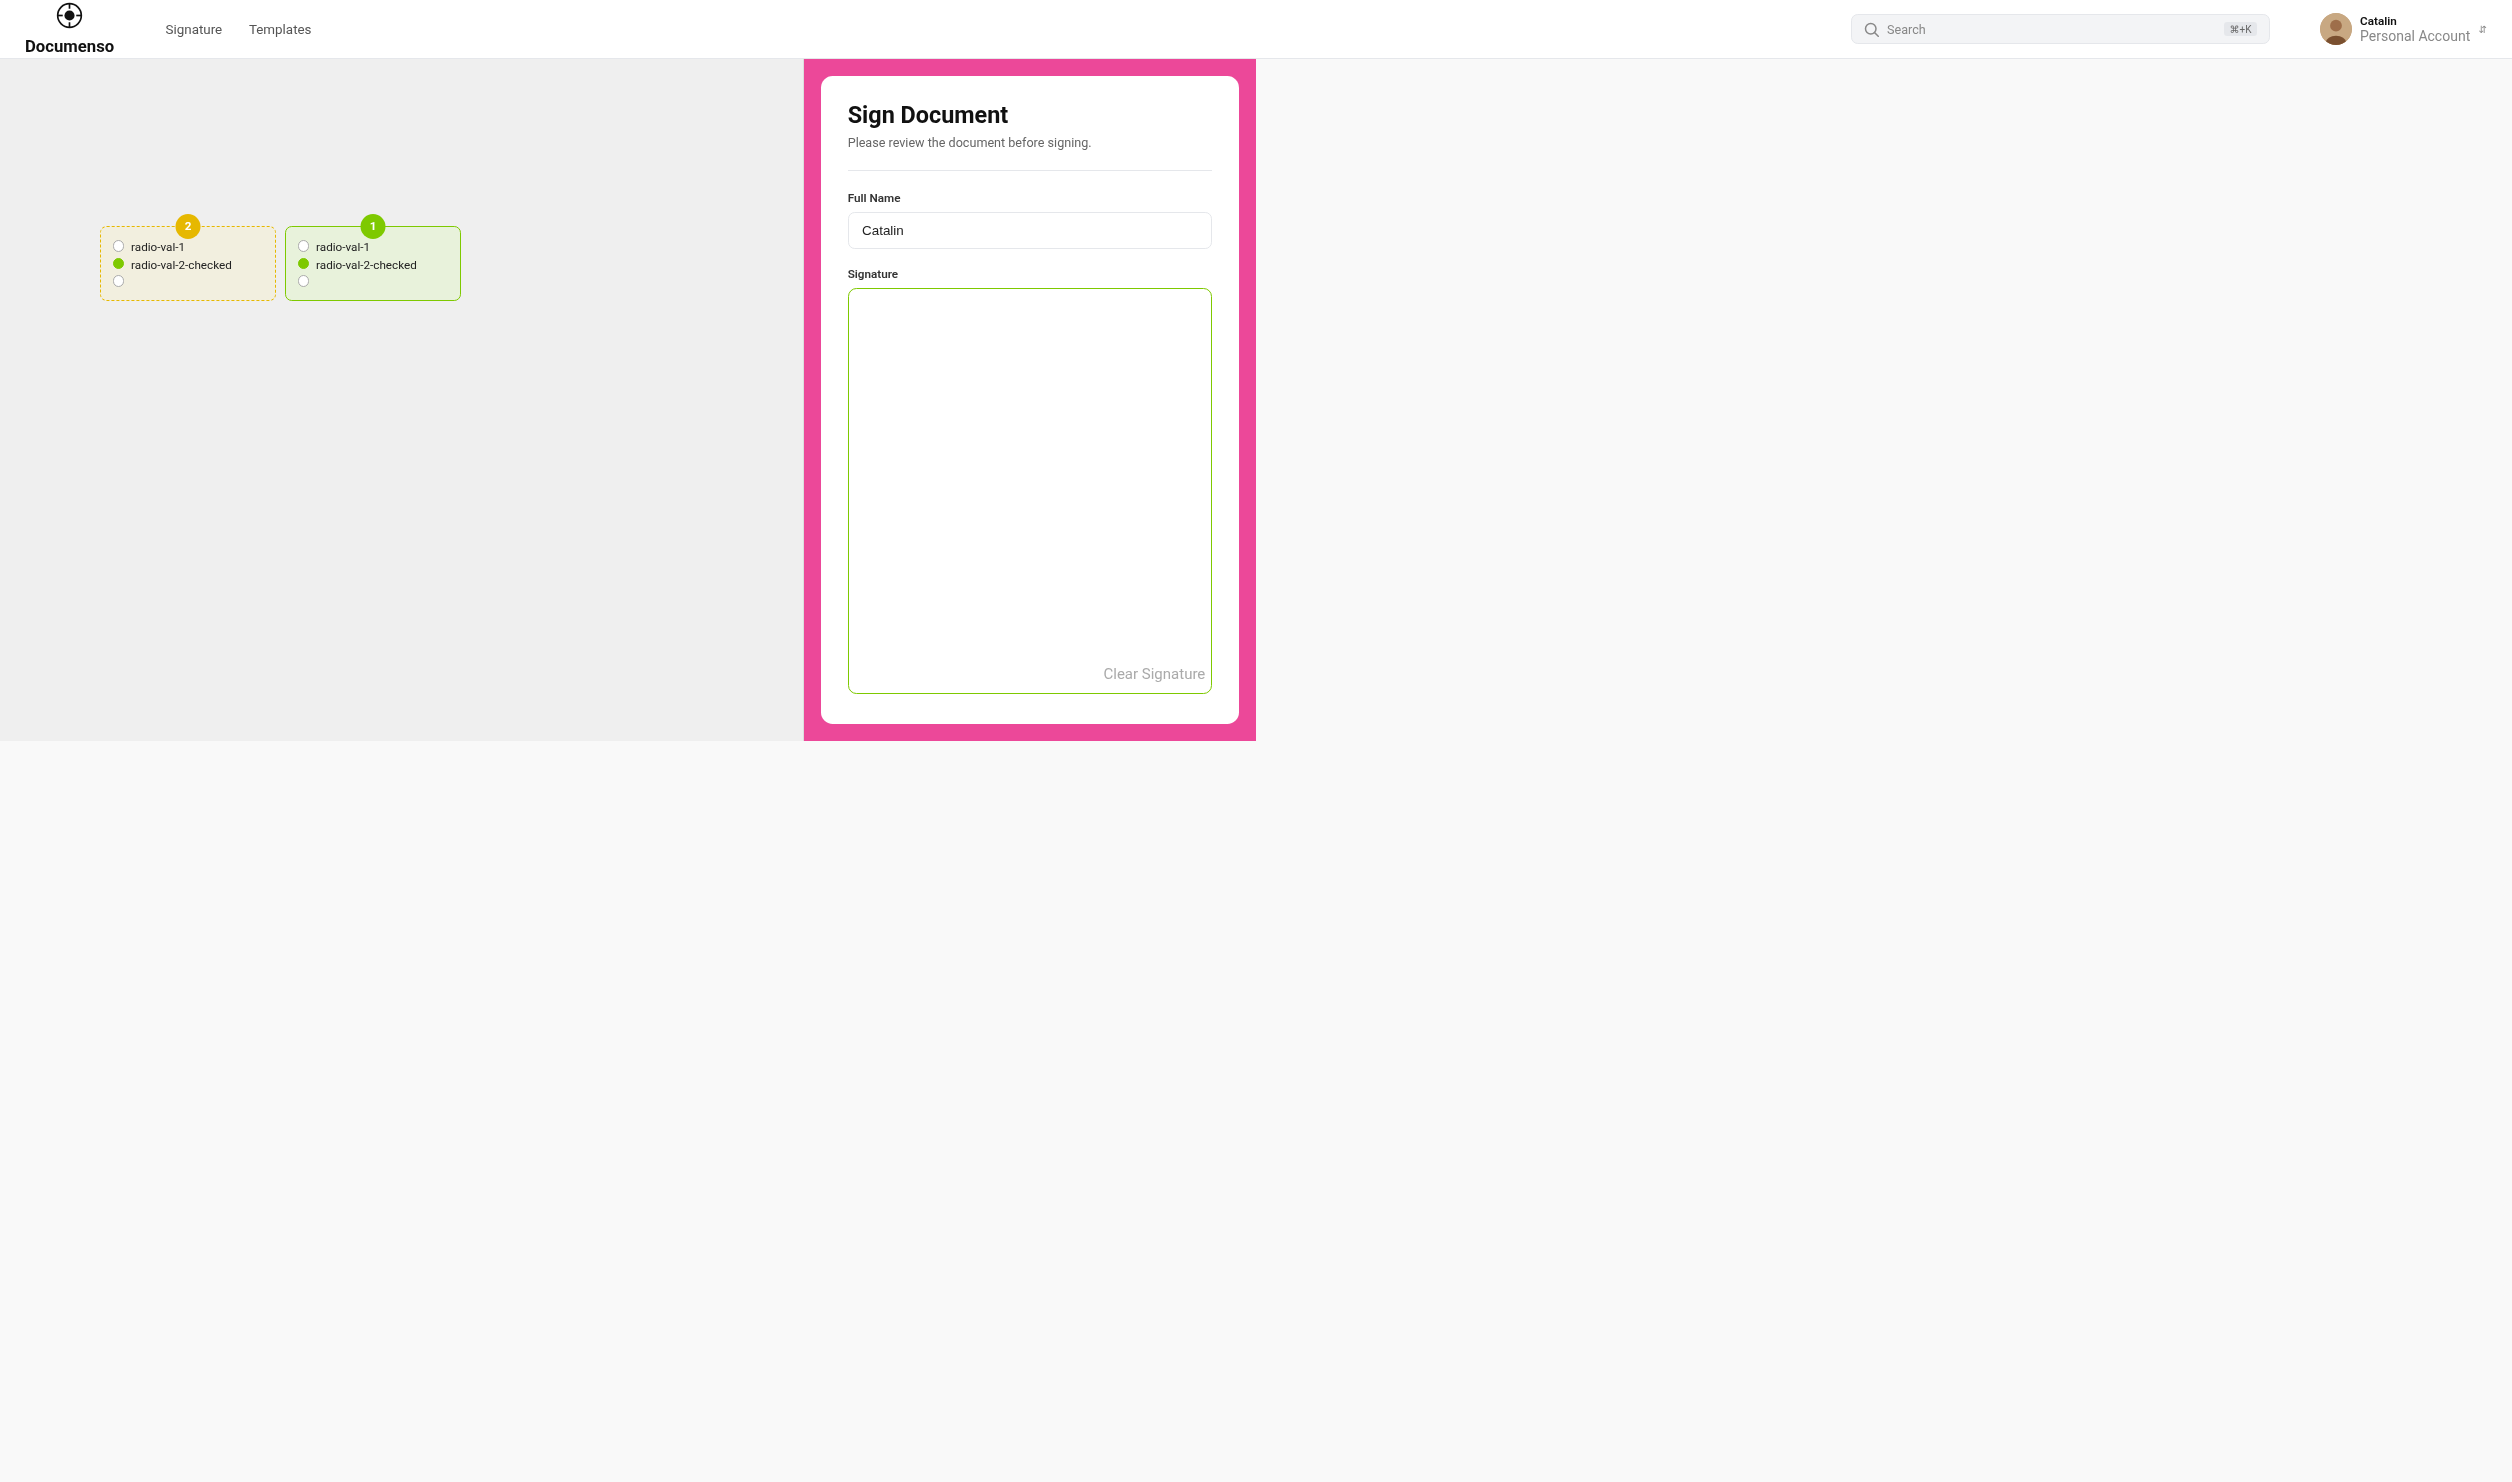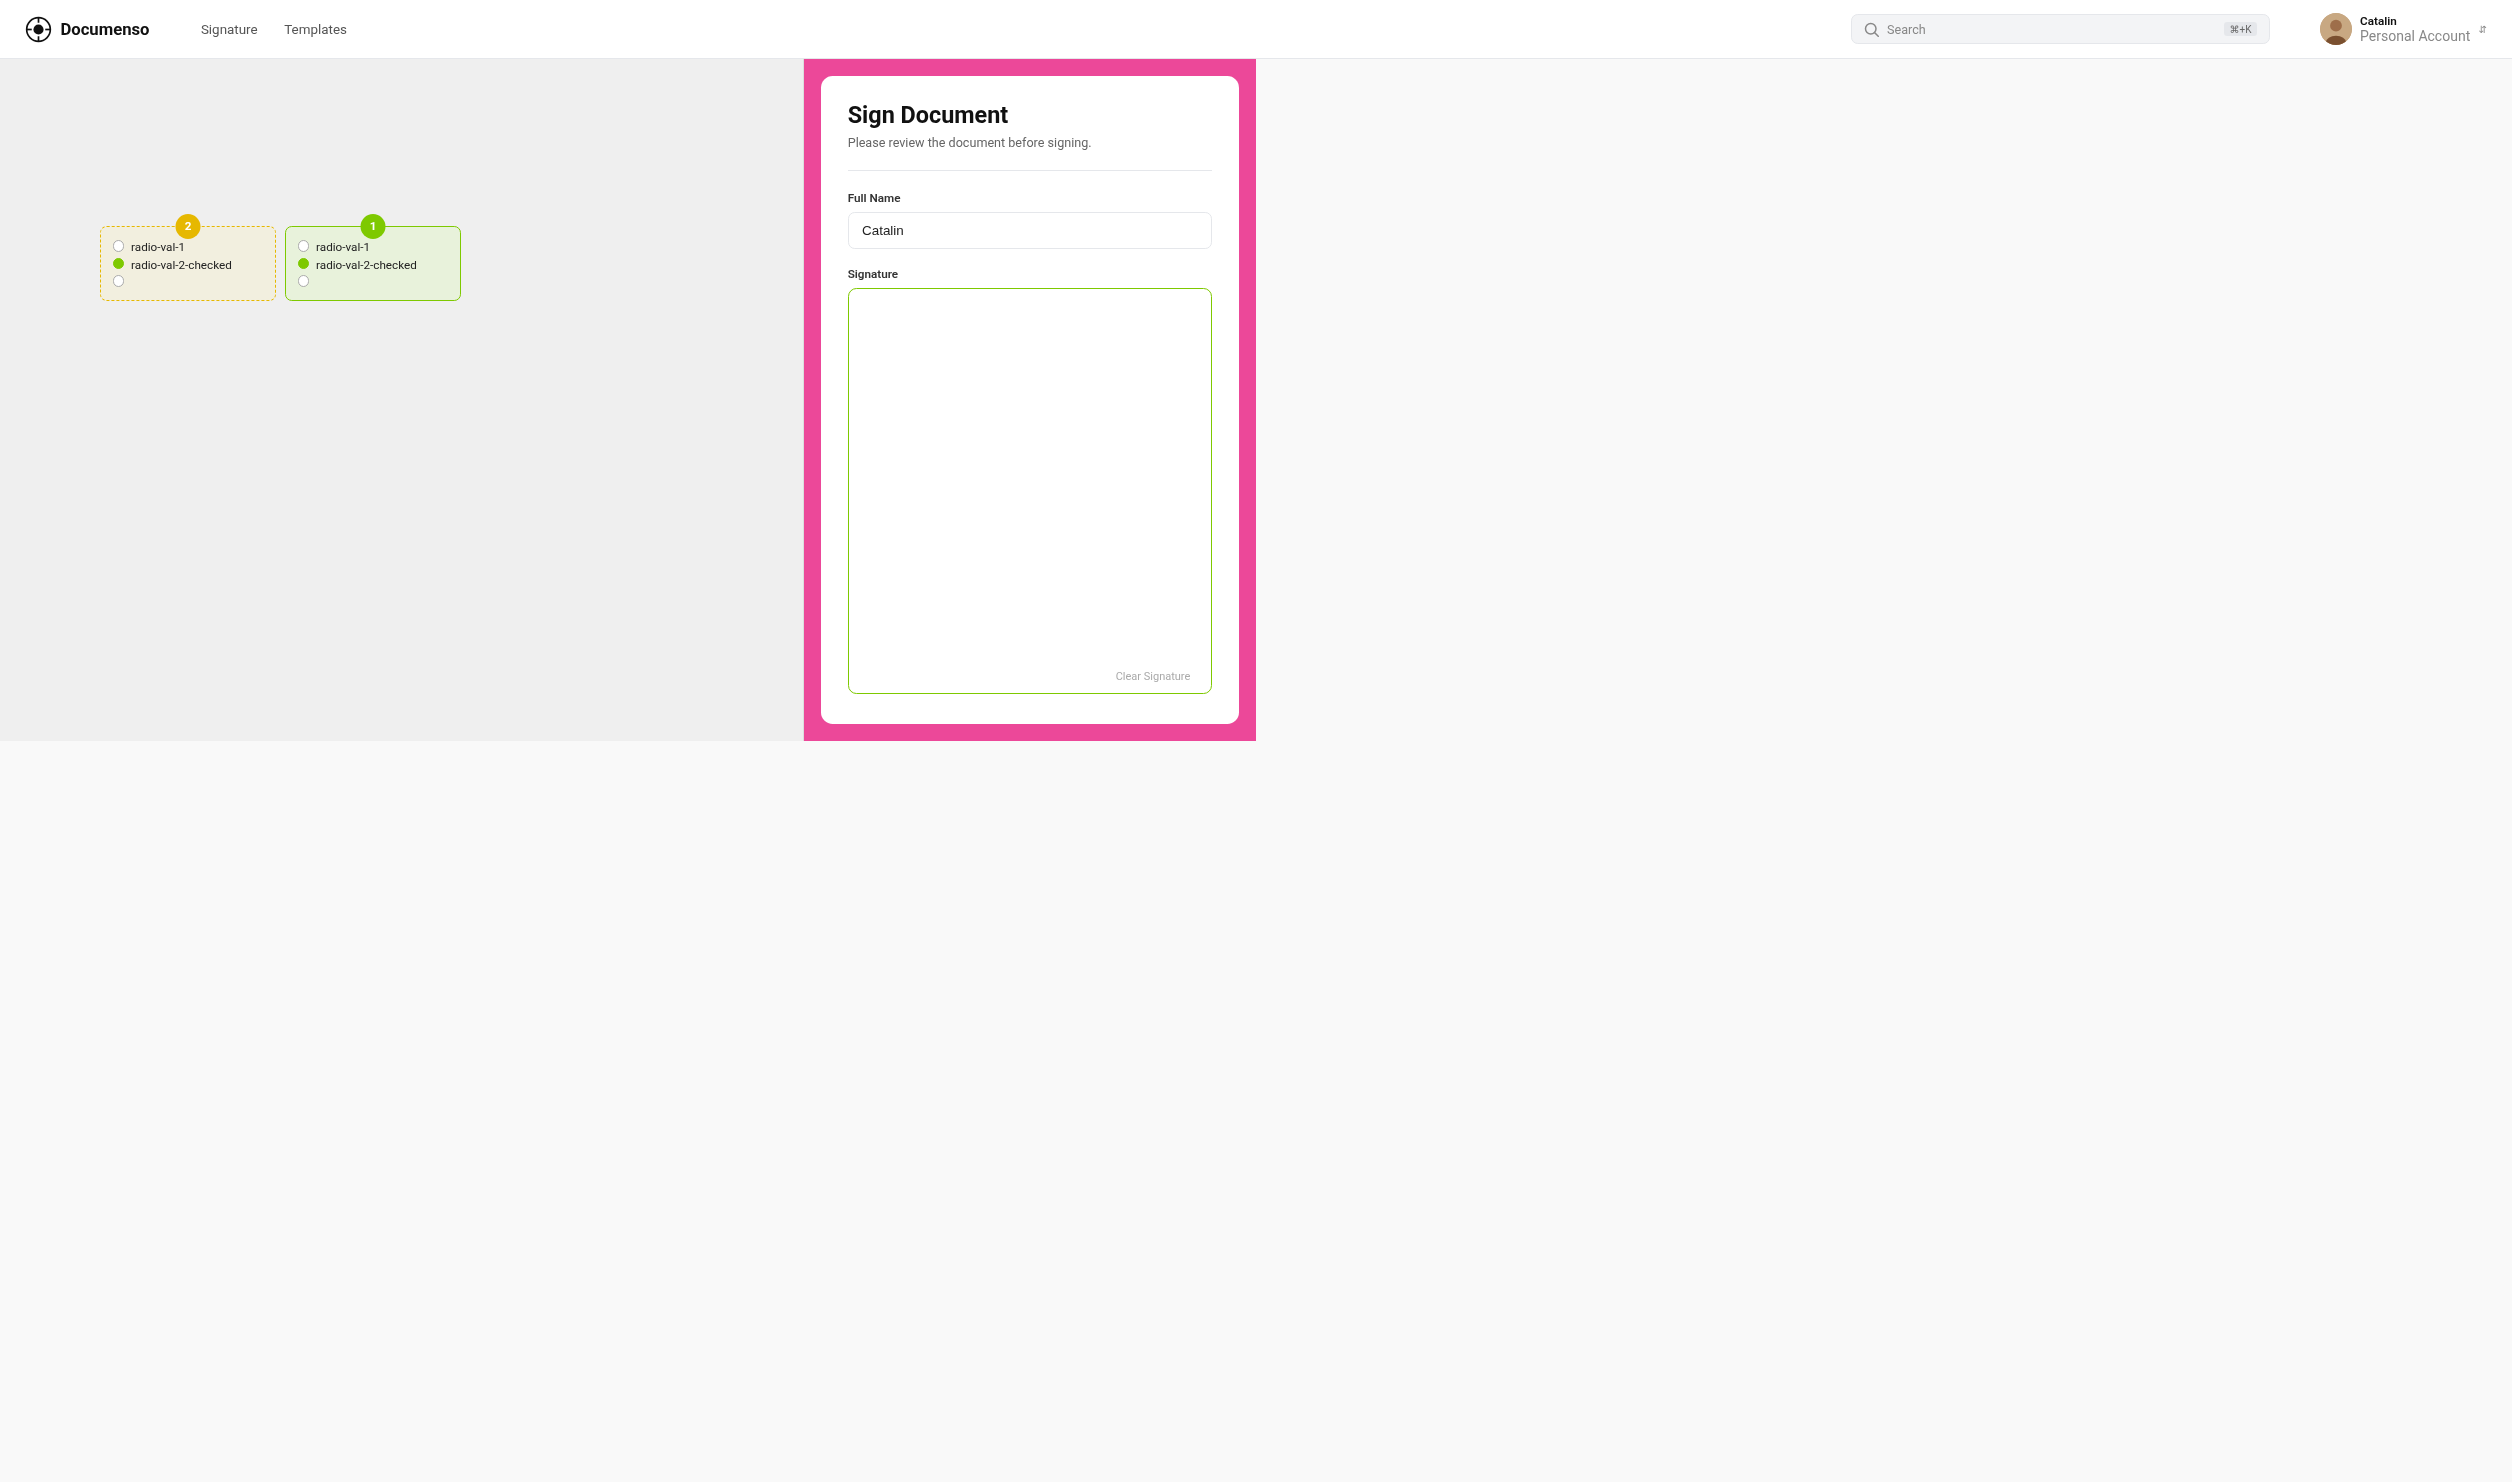--- a/index.html
+++ b/index.html
@@ -17,20 +17,21 @@
       position: fixed;
       top: 0; left: 0; right: 0;
       z-index: 100;
     }
     .logo-area {
       display: flex;
       align-items: center;
       gap: 8.4px;
       text-decoration: none;
       color: #111;
+      flex-direction: column;
     }
     .logo-icon {
       width: 27px;
       height: 27px;
     }
     .logo-text {
       font-size: 16.7px;
       font-weight: 700;
       color: #111;
     }
@@ -230,22 +231,22 @@
       border: 1.7px solid #7ec900;
       border-radius: 8.4px;
       background: #fff;
       position: relative;
       min-height: 151px;
       margin-bottom: 5px;
     }
     .clear-sig {
       position: absolute;
       bottom: 10px;
-      right: 21px;
-      font-size: 11px;
+      right: 6px;
+      font-size: 15px;
       color: #aaa;
       cursor: pointer;
     }
 
     .bottom-buttons {
       display: flex;
       gap: 11.7px;
       margin-top: 20px;
       padding-top: 16.7px;
       border-top: 0.8px solid #e5e7eb;

